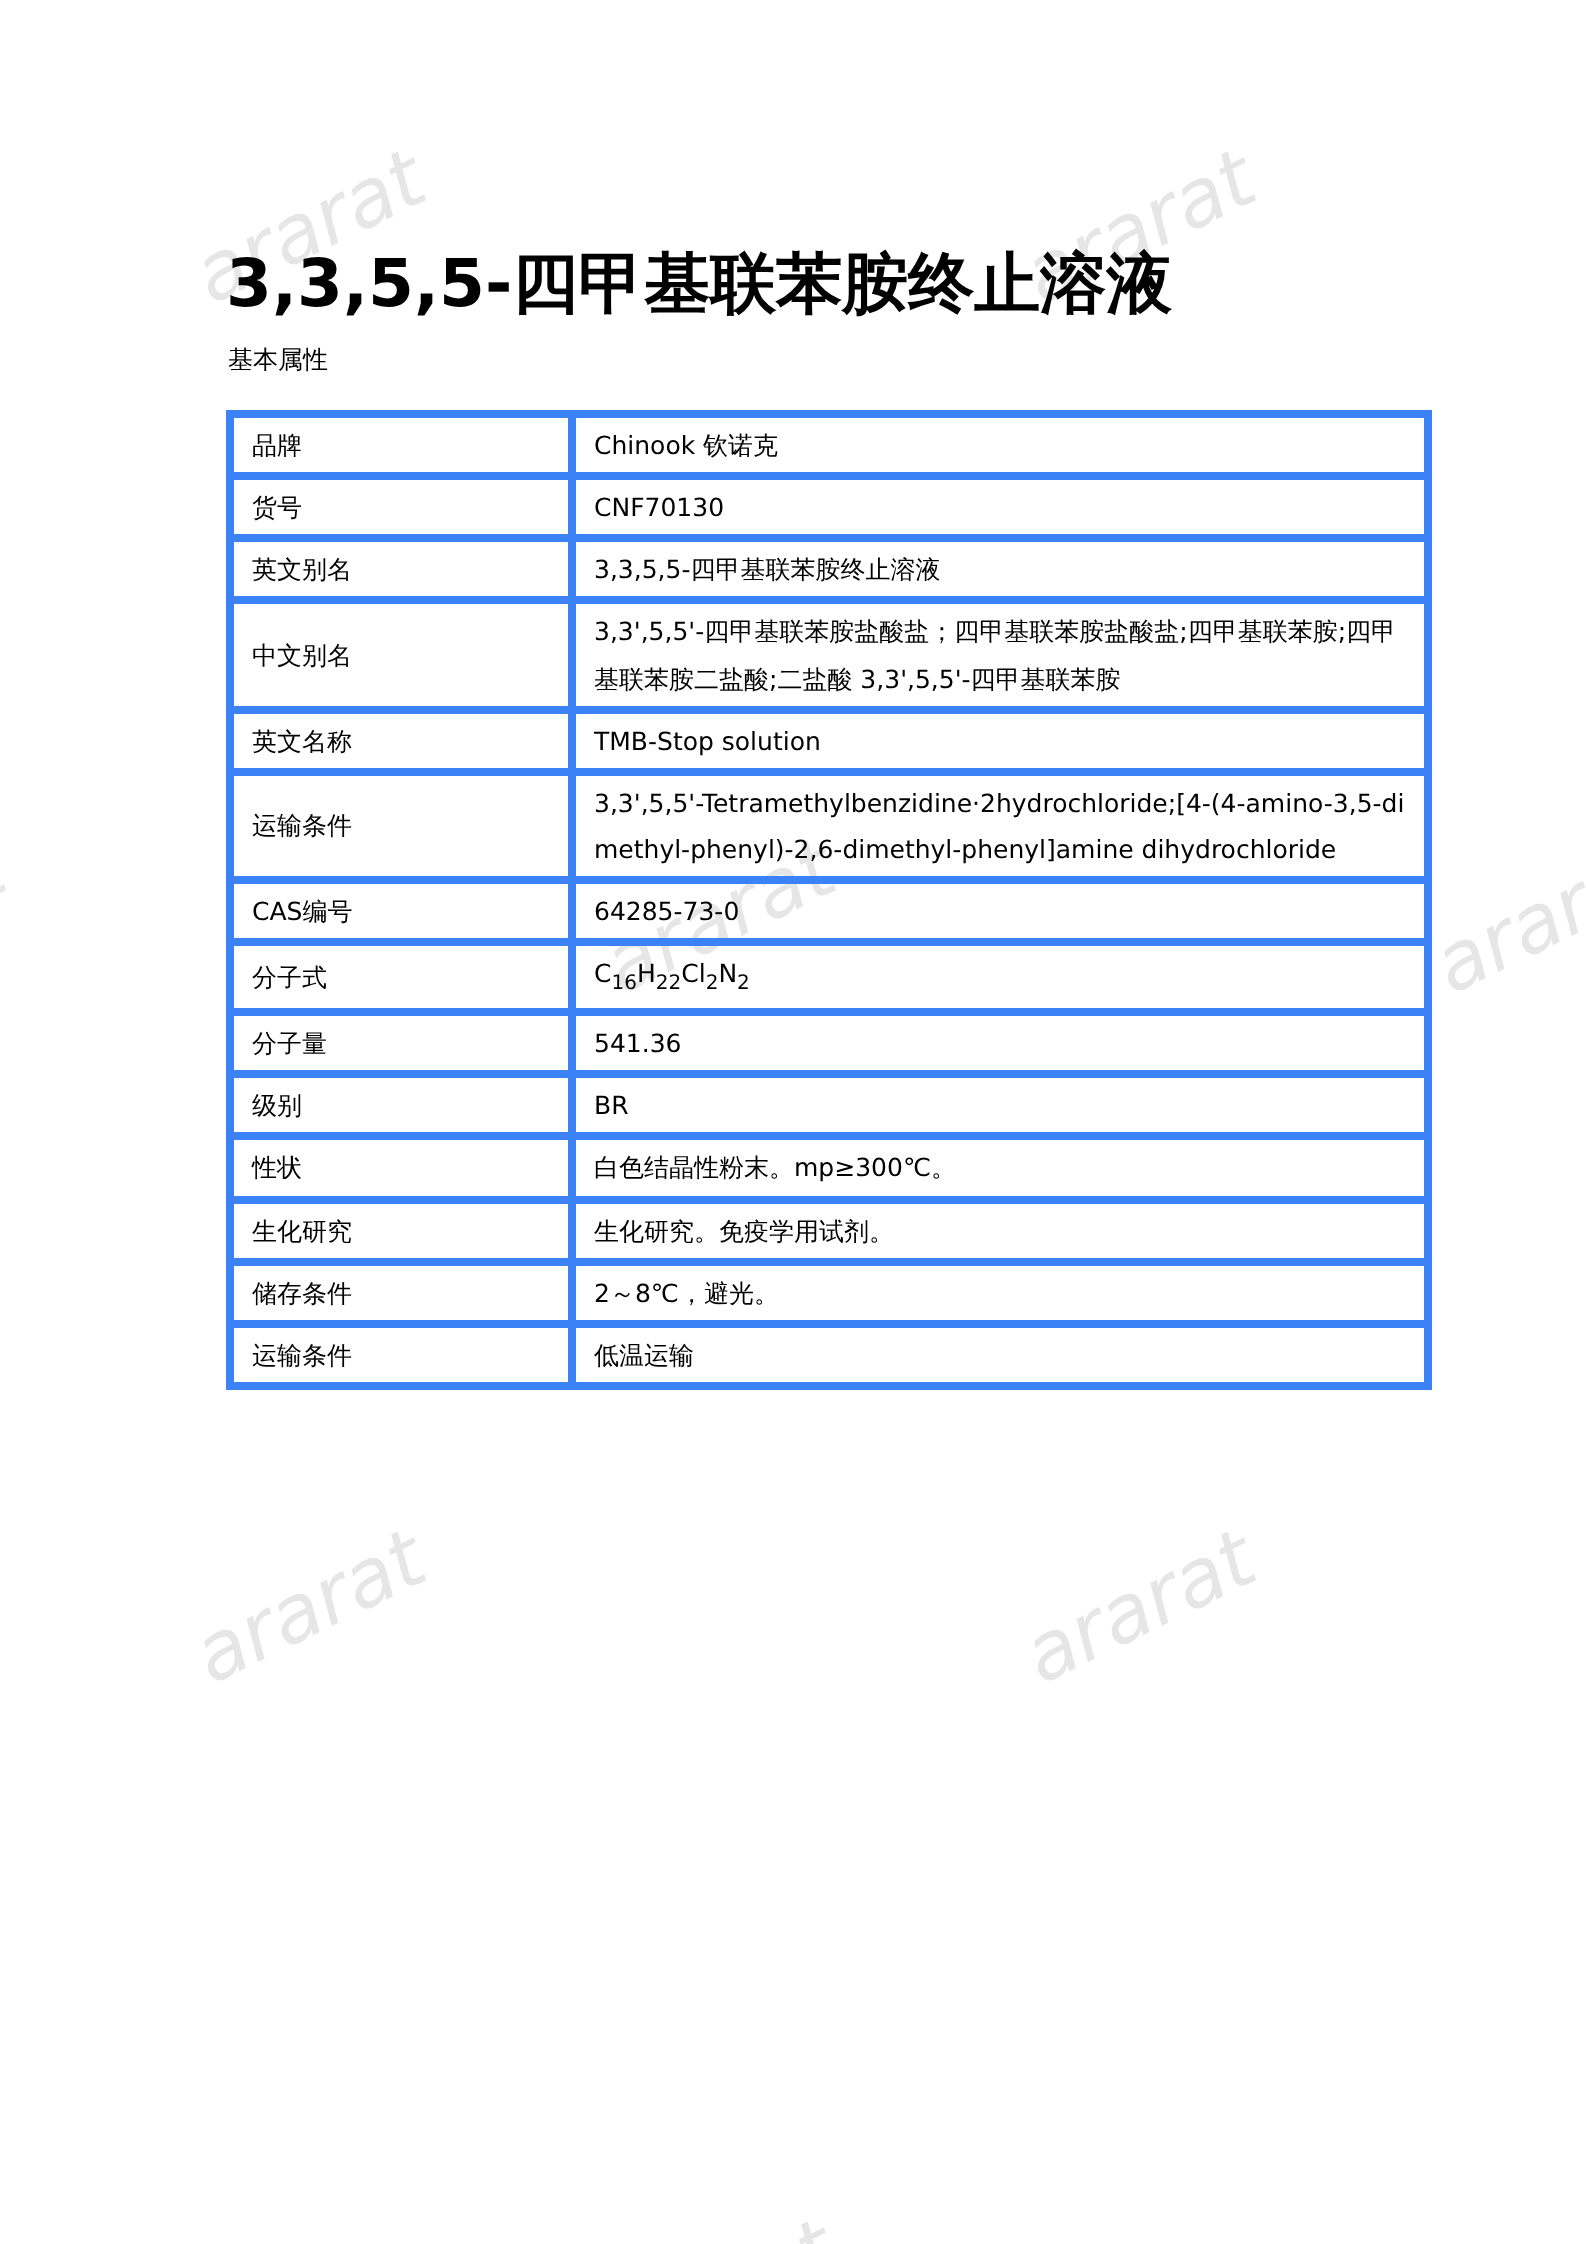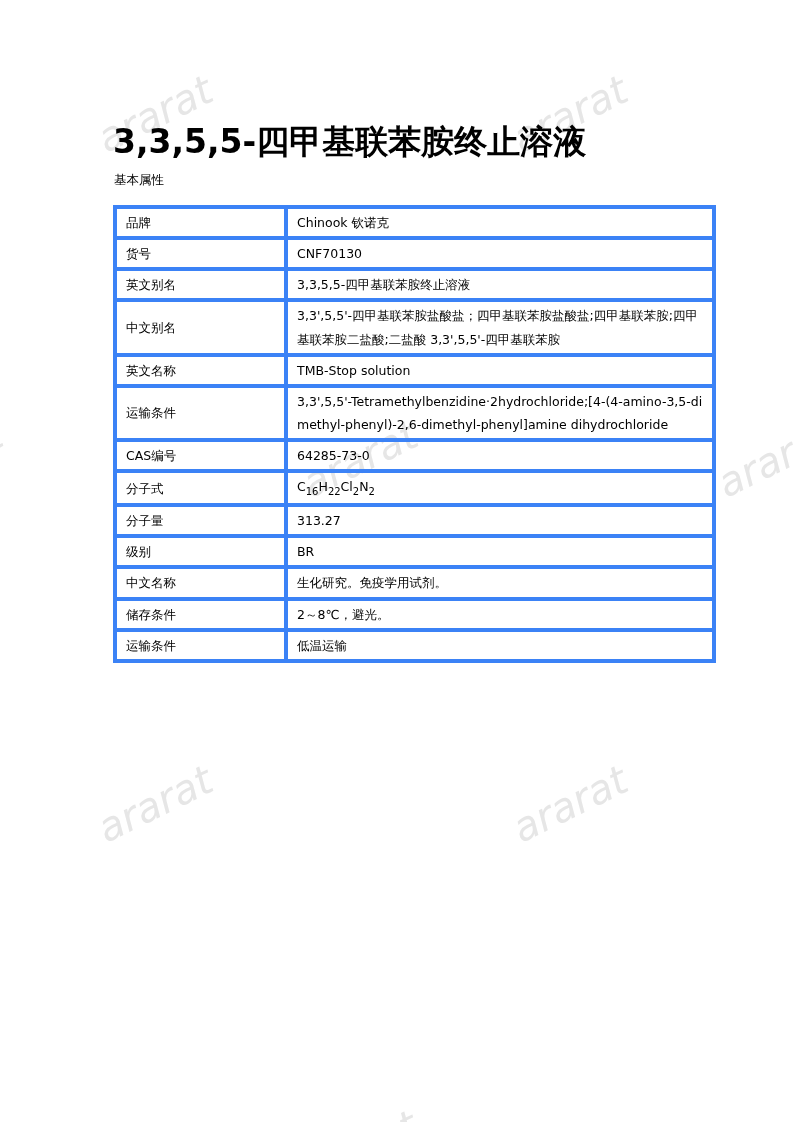--- a/index.html
+++ b/index.html
@@ -150,28 +150,32 @@
         <tr class="single-line">
           <td class="label-cell">CAS编号</td>
           <td class="value-cell">64285-73-0</td>
         </tr>
         <tr class="single-line">
           <td class="label-cell">分子式</td>
           <td class="value-cell">C<span class="sub">16</span>H<span class="sub">22</span>Cl<span class="sub">2</span>N<span class="sub">2</span></td>
         </tr>
         <tr class="single-line">
           <td class="label-cell">分子量</td>
-          <td class="value-cell">313.27</td>
+          <td class="value-cell">541.36</td>
         </tr>
         <tr class="single-line">
           <td class="label-cell">级别</td>
           <td class="value-cell">BR</td>
         </tr>
         <tr class="single-line">
-          <td class="label-cell">中文名称</td>
+          <td class="label-cell">性状</td>
+          <td class="value-cell">白色结晶性粉末。mp≥300℃。</td>
+        </tr>
+        <tr class="single-line">
+          <td class="label-cell">生化研究</td>
           <td class="value-cell">生化研究。免疫学用试剂。</td>
         </tr>
         <tr class="single-line">
           <td class="label-cell">储存条件</td>
           <td class="value-cell">2～8℃，避光。</td>
         </tr>
         <tr class="single-line">
           <td class="label-cell">运输条件</td>
           <td class="value-cell">低温运输</td>
         </tr>

